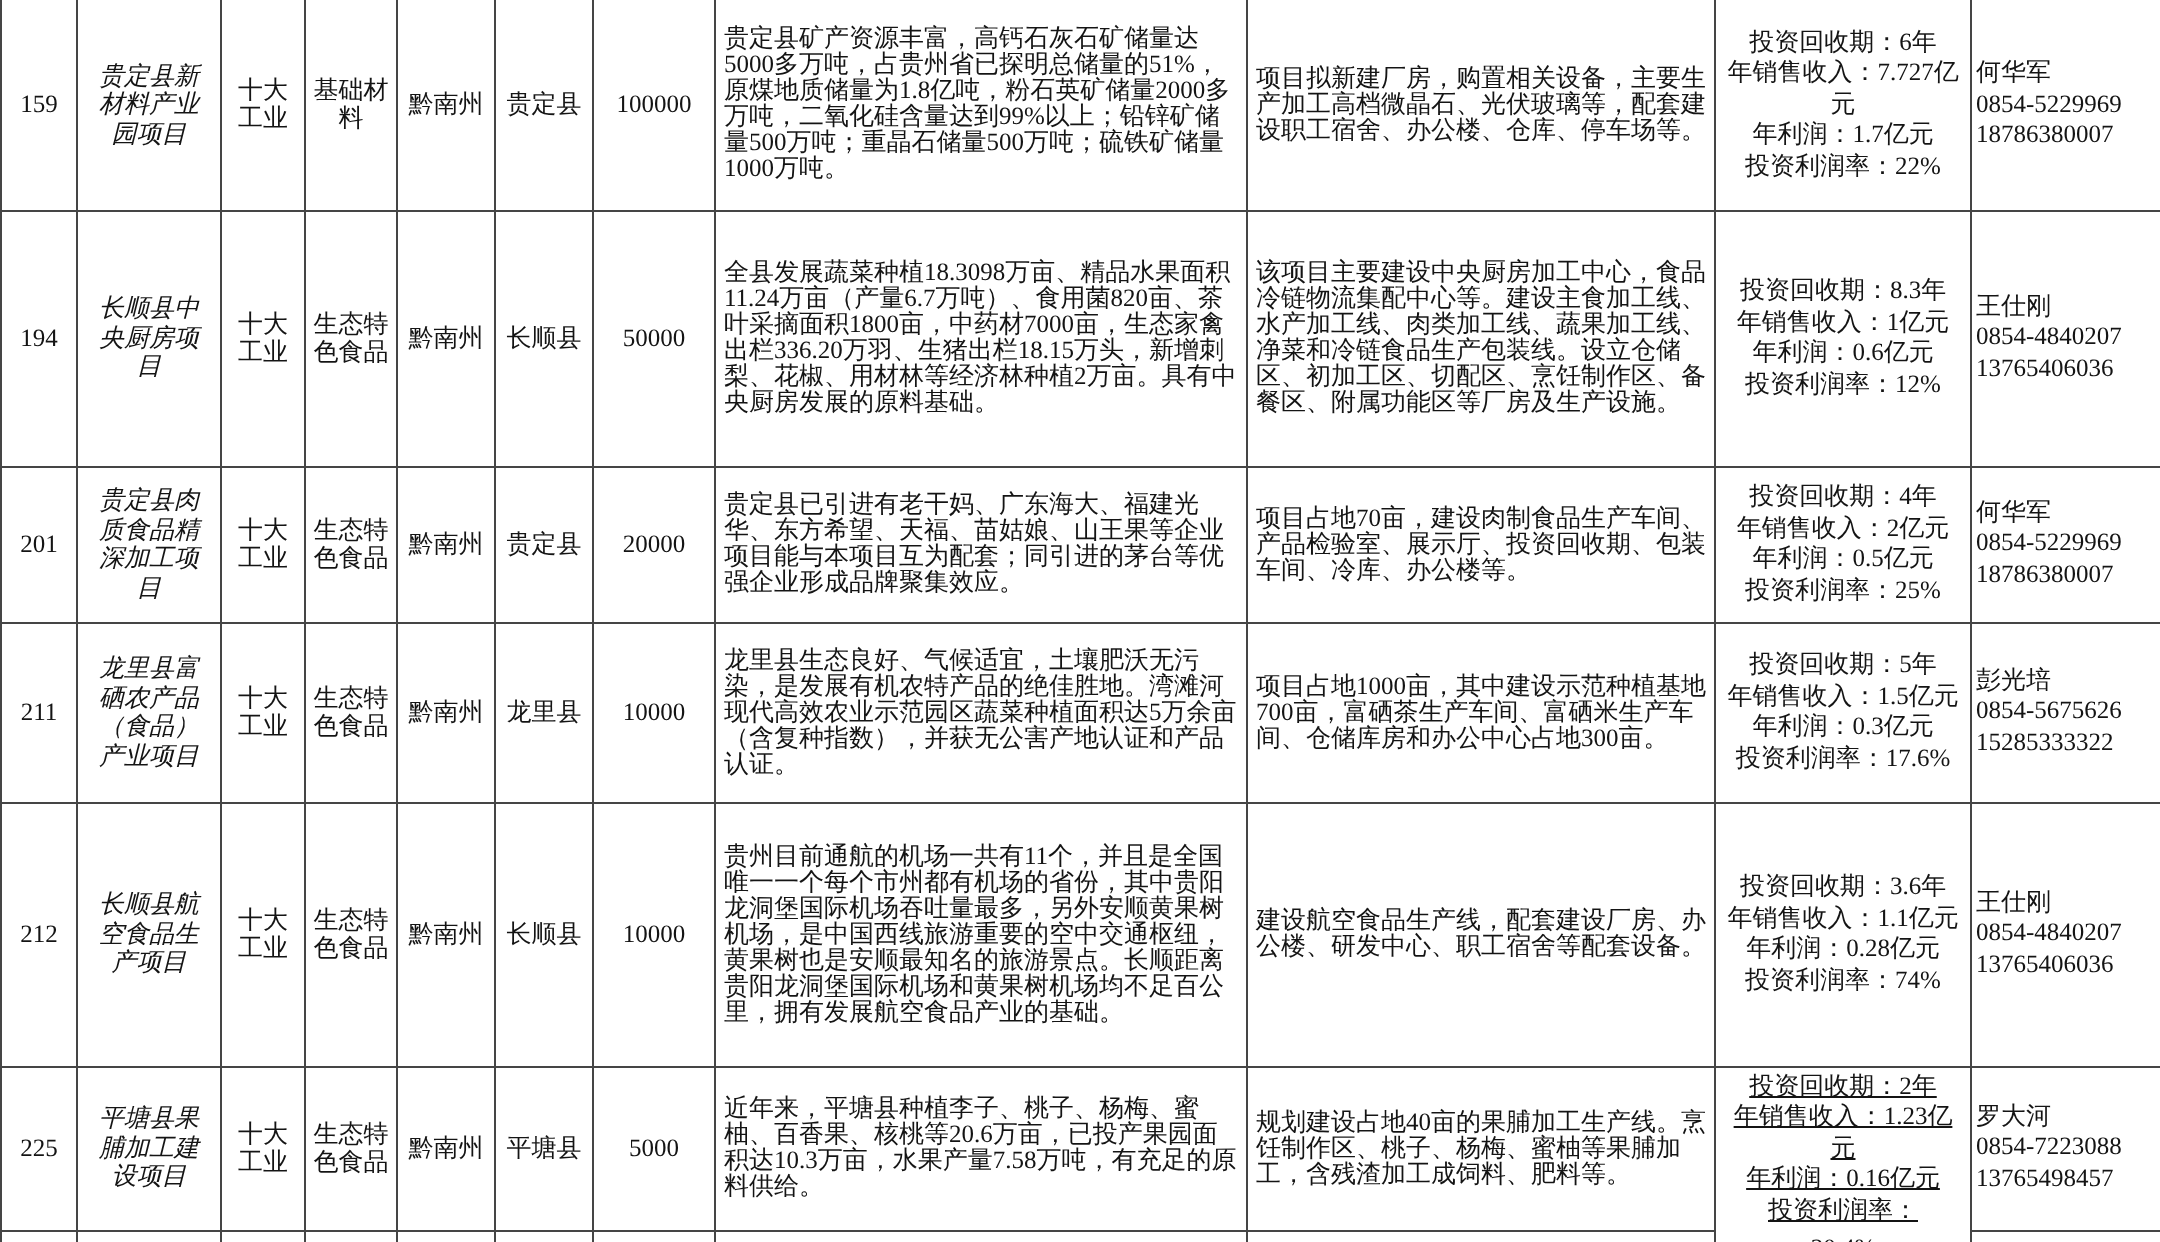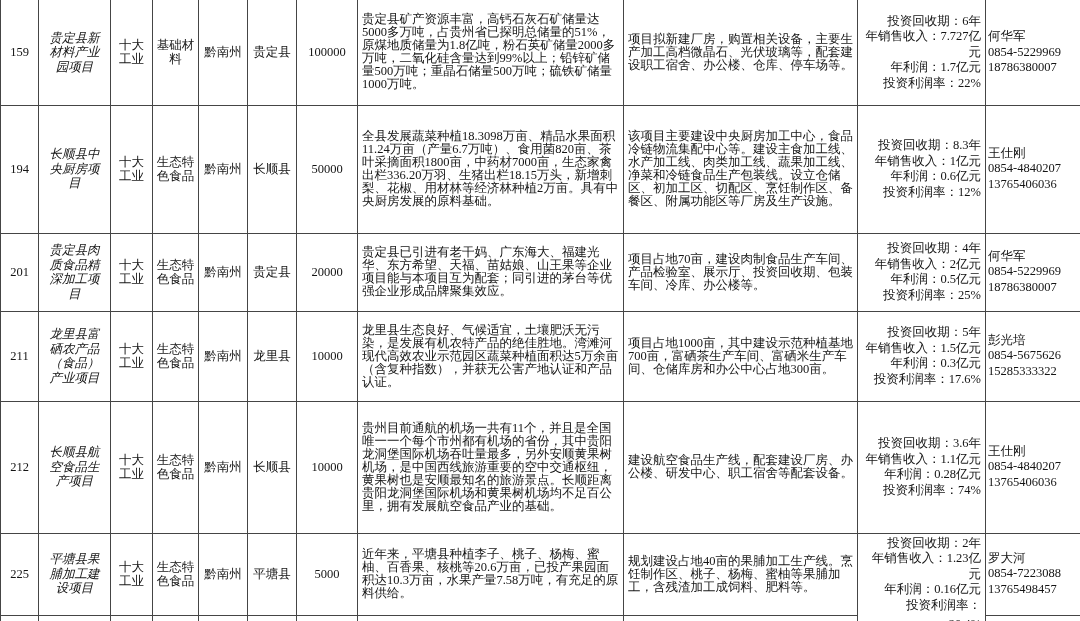--- a/index.html
+++ b/index.html
@@ -25,29 +25,29 @@
     font-size: 12.5px;
     color: #141414;
     vertical-align: middle;
     overflow: hidden;
     background: #ffffff;
   }
   td.center { text-align: center; line-height: 14px; padding: 0 2px; }
   td.name   { text-align: center; line-height: 14.5px; padding: 0 8px; font-style: italic; }
   td.left   { text-align: left; line-height: 13px; padding: 2px 4px; margin-top: 32px; }
   td.inv-cell {
-    text-align: right; line-height: 15.5px; padding: 2px 4px;
+    text-align: center; line-height: 15.5px; padding: 2px 4px;
     white-space: pre-line;
   }
   td.contact-cell {
     text-align: left; line-height: 15.5px; padding: 2px 2px;
     white-space: pre-line;
   }
   tr.row-first td { border-top: none; }
-  tr.row-last  td.inv-cell { border-bottom: none; }
+  tr.row-last  td.inv-cell { border-bottom: none; text-decoration: underline; }
   tr.row-partial td { border-bottom: none; }
   tr.row-partial td.inv-cell { border-top: none; vertical-align: top; }
 </style>
 </head>
 <body>
 
 <div class="viewport">
   <table class="projects">
     <colgroup>
       <col style="width:38px">

